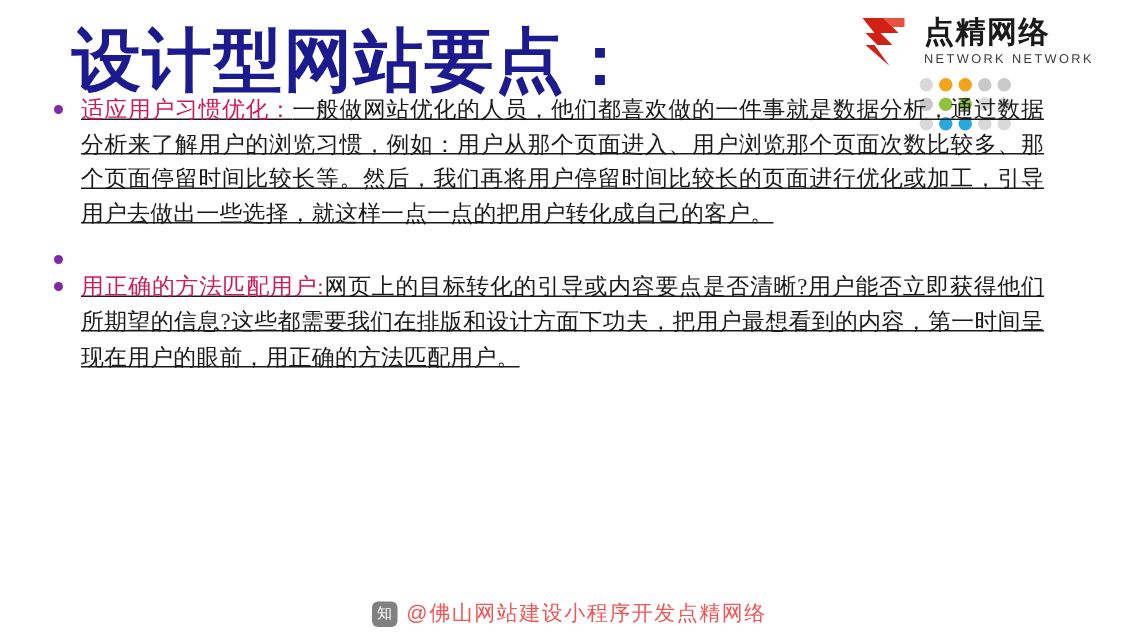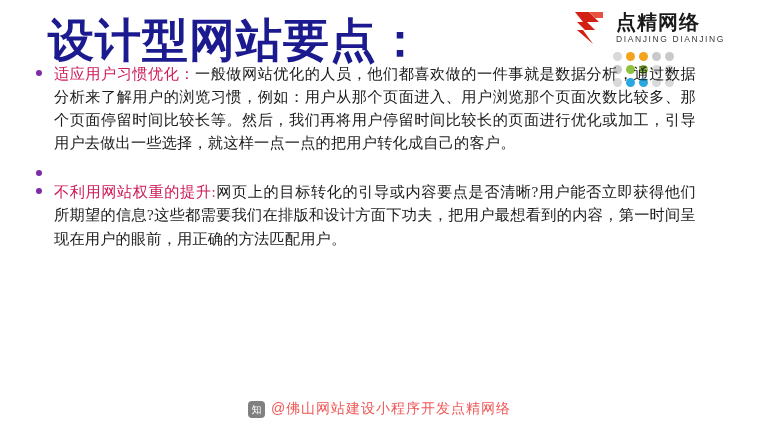--- a/index.html
+++ b/index.html
@@ -112,20 +112,21 @@
     border-radius: 50%;
     background: #7f2aa8;
   }
   .para {
     flex: 1;
     font-size: 15.2px;
     line-height: 1.52;
     color: #1a1a1a;
     text-align: justify;
     letter-spacing: 0.2px;
+    text-decoration: underline;
   }
   .lead {
     color: #cf1a5a;
   }
   .empty-row {
     height: 16px;
   }
   .gap-sm { margin-bottom: 8px; }
   .gap-md { margin-bottom: 12px; }
   
@@ -168,21 +169,21 @@
   <div class="logo-area">
     <div class="logo-row">
       <div class="logo-mark">
         <svg width="40" height="40" viewBox="0 0 40 40">
           <path d="M6 4 L20 4 L30 14 L18 14 L26 22 L14 22 L24 36 L8 22 L16 22 L8 14 L14 14 Z" fill="#d32015"></path>
           <path d="M20 4 L34 4 L34 10 L26 10 Z" fill="#e8503f"></path>
         </svg>
       </div>
       <div class="logo-text">
         <div class="logo-cn">点精网络</div>
-        <div class="logo-en">DIANJING DIANJING</div>
+        <div class="logo-en">NETWORK NETWORK</div>
       </div>
     </div>
     <div class="dot-grid">
         <i style="background: rgb(217, 217, 217);"></i>
         <i style="background: rgb(244, 163, 28);"></i>
         <i style="background: rgb(244, 163, 28);"></i>
         <i style="background: rgb(201, 201, 201);"></i>
         <i style="background: rgb(201, 201, 201);"></i>
         <i style="background: rgb(201, 201, 201);"></i>
         <i style="background: rgb(143, 195, 63);"></i>
@@ -217,21 +218,21 @@
       <div class="para">
         <span class="lead" style="color: rgb(207, 26, 90);"></span><span></span>
       </div>
     </div>
 
     <div class="bullet-row gap-md">
       <div class="bullet-dot">
           <span></span>
         </div>
       <div class="para">
-        <span class="lead" style="color: rgb(207, 26, 90);">不利用网站权重的提升:</span><span>网页上的目标转化的引导或内容要点是否清晰?用户能否立即获得他们所期望的信息?这些都需要我们在排版和设计方面下功夫，把用户最想看到的内容，第一时间呈现在用户的眼前，用正确的方法匹配用户。</span>
+        <span class="lead" style="color: rgb(207, 26, 90);">用正确的方法匹配用户:</span><span>网页上的目标转化的引导或内容要点是否清晰?用户能否立即获得他们所期望的信息?这些都需要我们在排版和设计方面下功夫，把用户最想看到的内容，第一时间呈现在用户的眼前，用正确的方法匹配用户。</span>
       </div>
     </div>
 
 
   </div>
 
   <div class="watermark">
     <div class="wm-badge">知</div>
     <div class="wm-text">@佛山网站建设小程序开发点精网络</div>
   </div>

